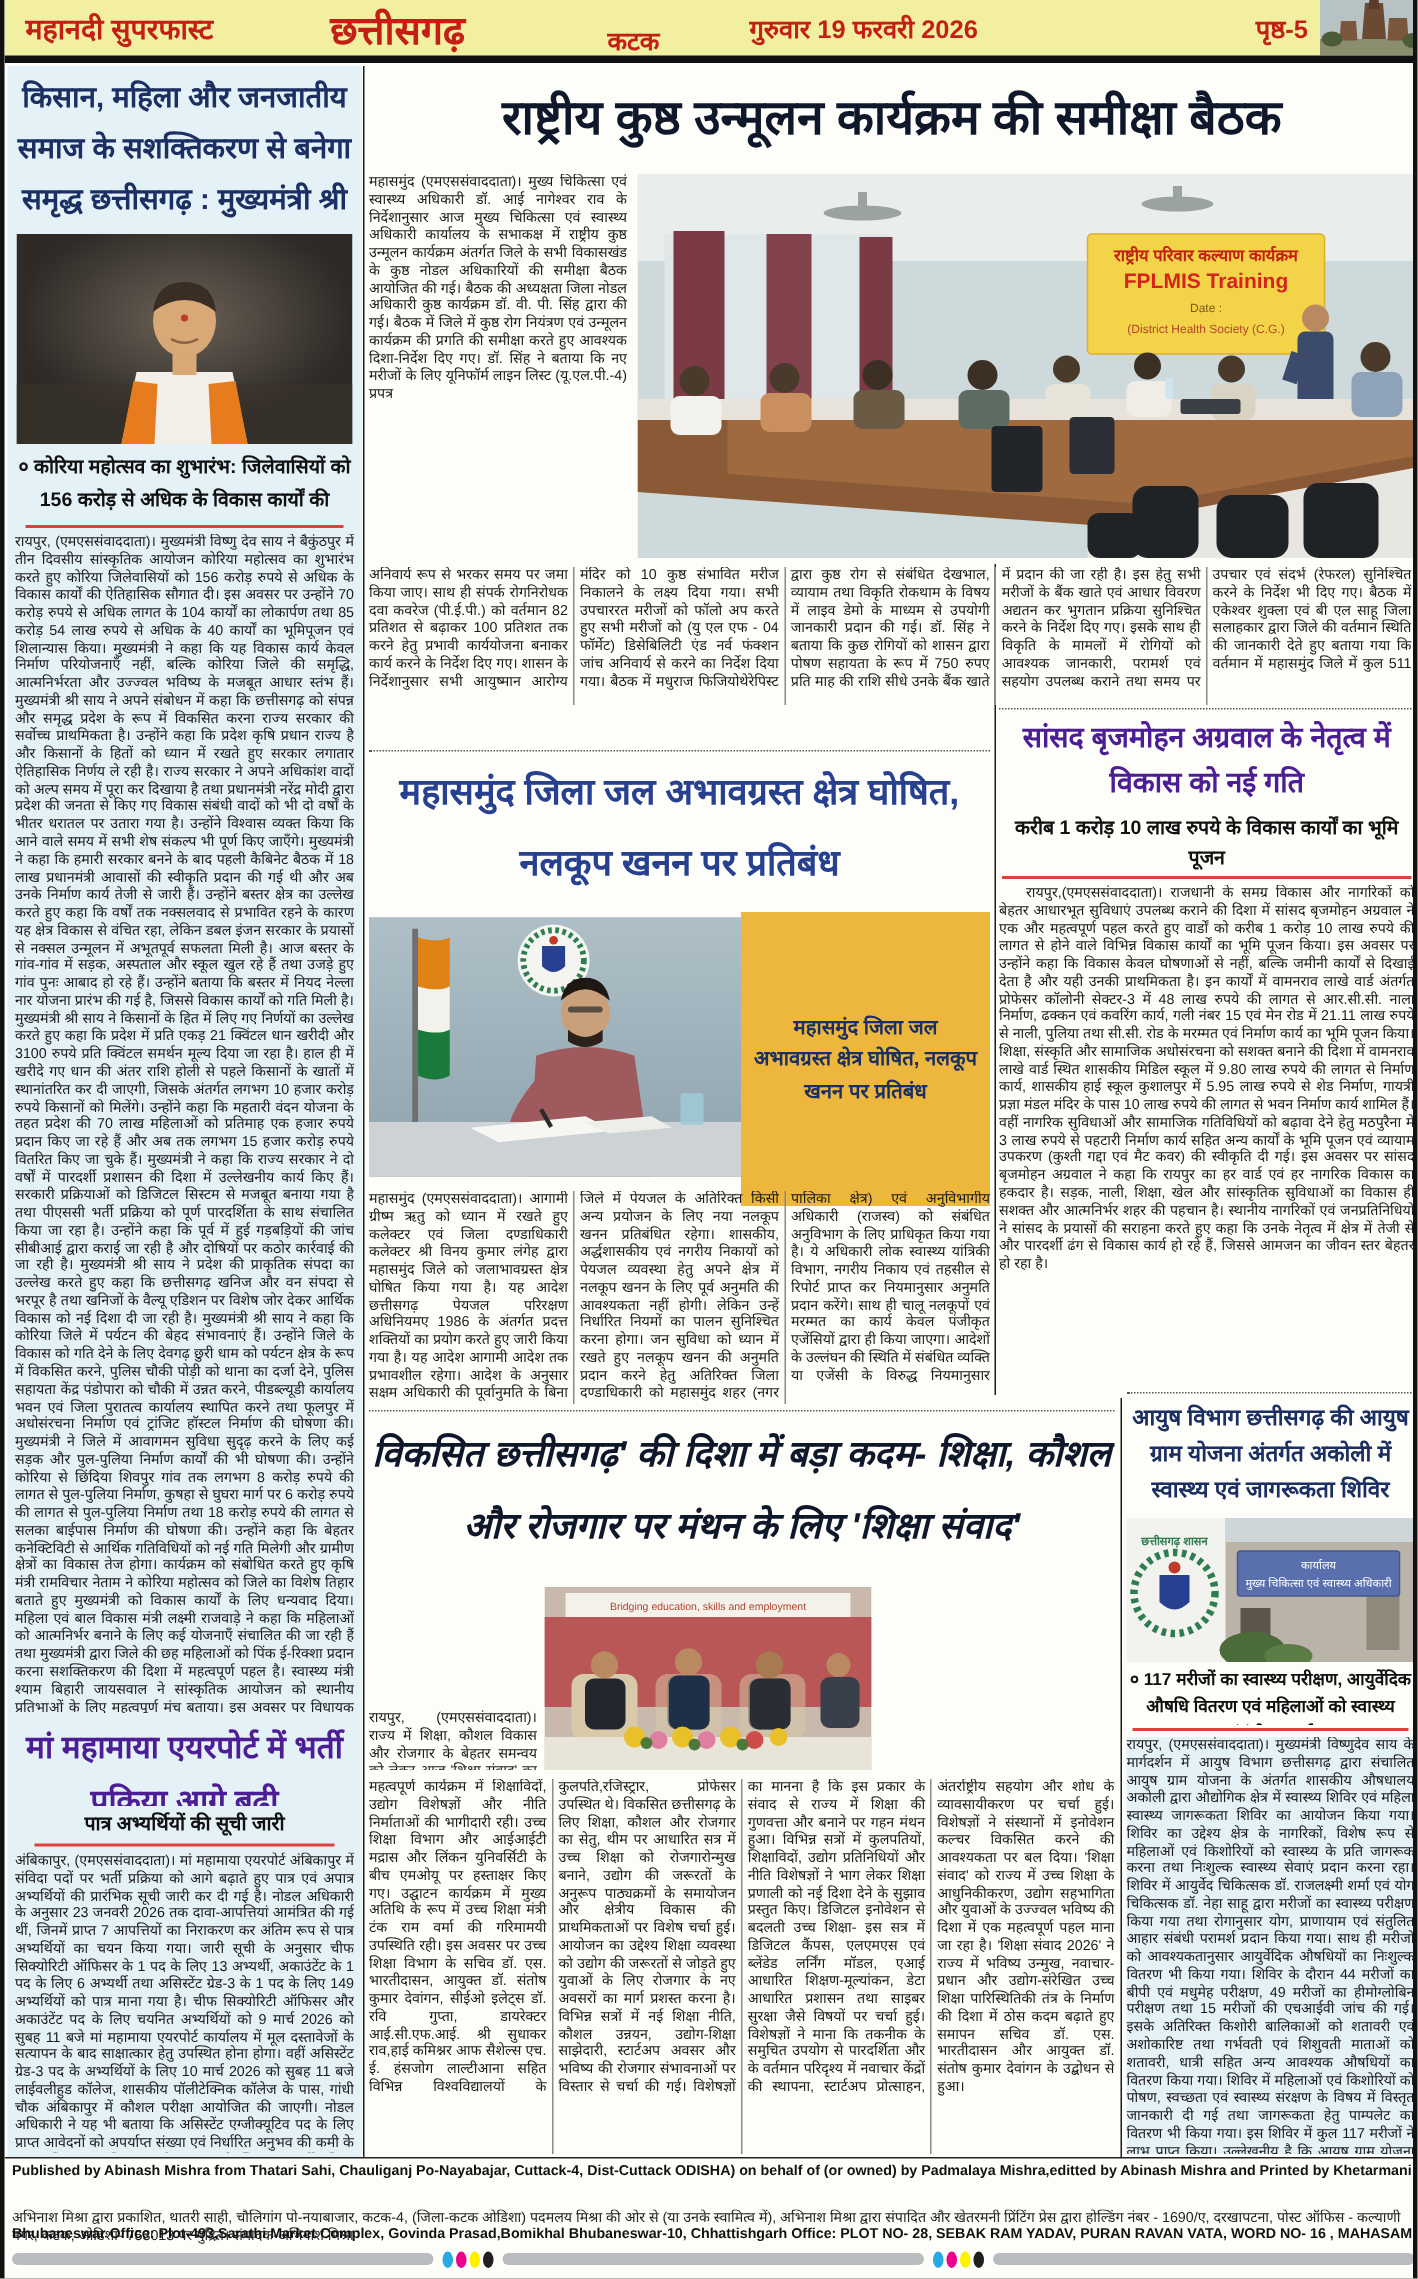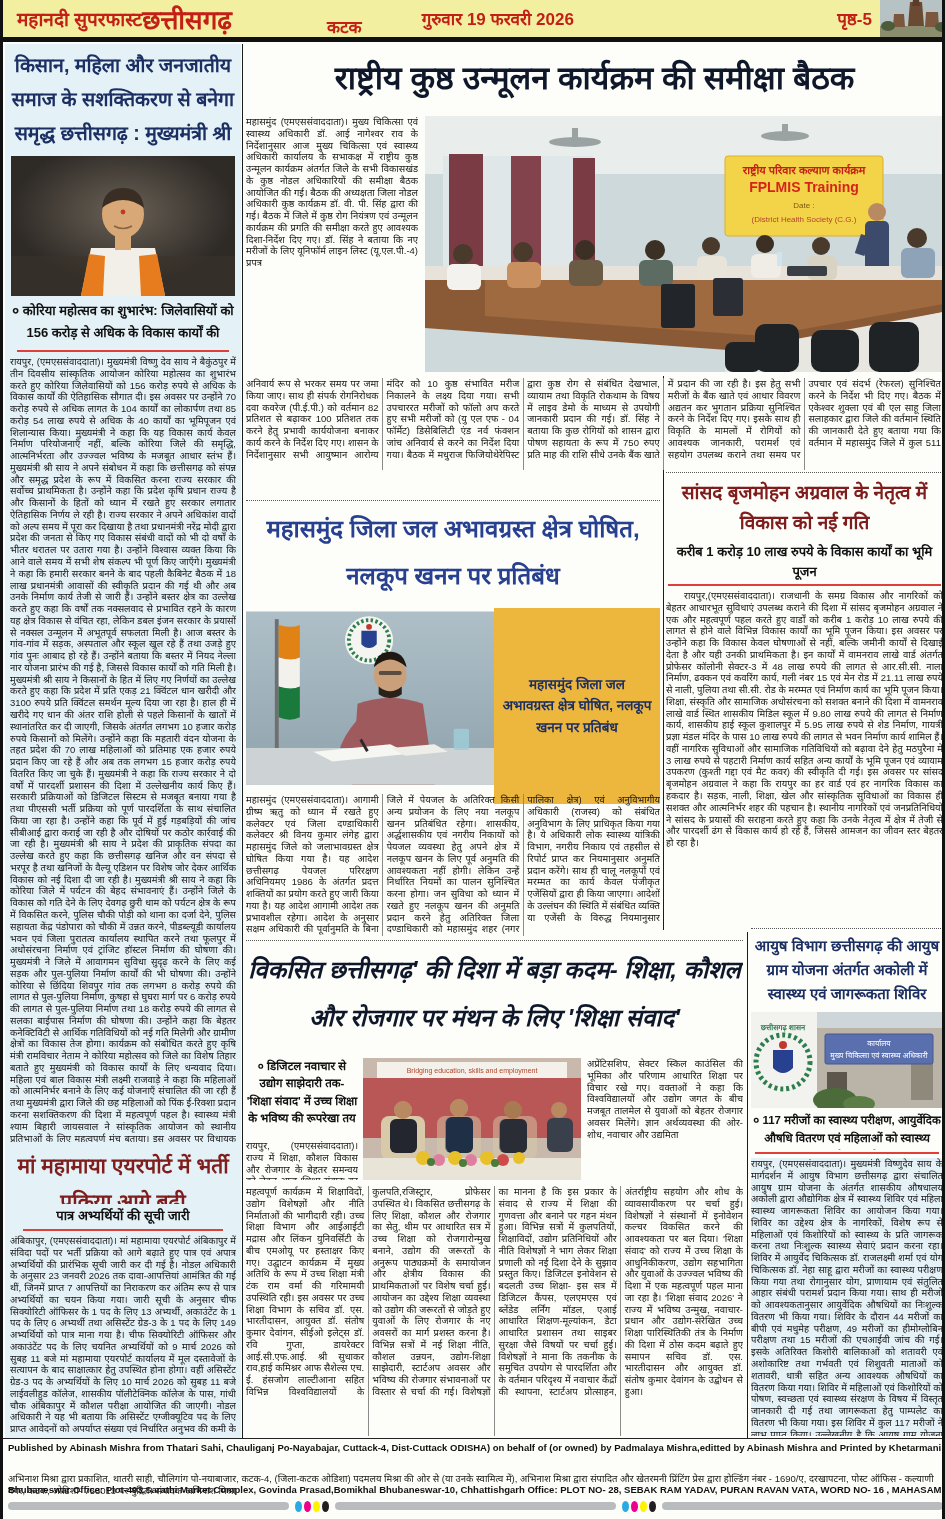--- a/index.html
+++ b/index.html
@@ -9,21 +9,21 @@
   .abs{position:absolute;box-sizing:border-box;}
   
   #masthead{left:0;top:0;width:945px;height:37px;background:#f2efa0;display:flex;align-items:center;}
   #masthead .red{color:#c41f16;font-weight:bold;}
   #mast-rule{left:0;top:37px;width:945px;height:5px;background:#101010;}
   
   .hl{font-weight:bold;text-align:center;overflow:hidden;}
   .hl-navy{color:#1c2f63;}
   .hl-red{color:#0f172a;}
   .hl-blue{color:#27408f;}
-  .hl-black{color:#7f1d1d;}
+  .hl-black{color:#4c1d95;}
   .subhead{font-weight:bold;text-align:center;color:#111;overflow:hidden;}
   .redrule{height:2px;background:#e0403a;}
   .body-txt{font-size:9.5px;line-height:1.24;text-align:justify;overflow:hidden;}
   .body-txt.cols5{column-count:5;column-gap:8px;column-rule:1px solid #8a8a8a;}
   .body-txt.cols4{column-count:4;column-gap:8px;column-rule:1px solid #8a8a8a;}
   .body-txt.cols3{column-count:3;column-gap:8px;column-rule:1px solid #8a8a8a;}
   .ltblue{background:#e4f1f7;}
   .vrule{width:1px;background:#1b1b1b;}
   .dotted{border-top:1.5px dotted #555;height:0;}
   
@@ -38,21 +38,21 @@
   .cdot{width:7px;height:11px;border-radius:50%;}
   img,svg{display:block;}
 </style>
 </head>
 <body>
 
 <div id="page">
 
   <div id="masthead" class="abs">
     <span class="red" style="font-size:19px;margin-left:14px;">महानदी सुपरफास्ट</span>
-    <span class="red" style="font-size:26px;">छत्तीसगढ़</span>
+    <span class="red" style="font-size:26px;margin-left:78px;">छत्तीसगढ़</span>
     <span class="red" style="font-size:17px;margin-left:95px;margin-top:16px;">कटक</span>
     <span class="red" style="font-size:17px;margin-left:60px;">गुरुवार  19  फरवरी  2026</span>
     <span class="red" style="font-size:17px;margin-left:auto;margin-right:76px;">पृष्ठ-5</span>
     <svg class="abs" style="right:0;top:0;" width="68" height="37" viewBox="0 0 68 37">
       <rect width="68" height="37" fill="#b7c2c4"></rect>
       <rect y="26" width="68" height="11" fill="#8a8d6e"></rect>
       <polygon points="30,2 42,2 44,26 28,26" fill="#6b4a33"></polygon>
       <polygon points="33,0 39,0 40,6 32,6" fill="#5a3c28"></polygon>
       <polygon points="14,14 24,14 25,27 13,27" fill="#7a573d"></polygon>
       <polygon points="46,12 58,12 59,27 45,27" fill="#7a573d"></polygon>
@@ -201,21 +201,20 @@
 
   <div class="abs dotted" style="left:663px;top:472px;width:277px;"></div>
   <div class="abs hl hl-black" style="left:663px;top:478px;width:277px;height:62px;font-size:19px;line-height:1.6;">सांसद बृजमोहन अग्रवाल के नेतृत्व में विकास को नई गति</div>
   <div class="abs subhead" style="left:663px;top:542px;width:277px;height:40px;font-size:13px;line-height:1.55;">करीब 1 करोड़ 10 लाख रुपये के विकास कार्यों का भूमि पूजन</div>
   <div class="abs redrule" style="left:665px;top:584px;width:273px;"></div>
   <div class="abs body-txt" style="left:663px;top:590px;width:277px;height:338px;text-indent:18px;">रायपुर,(एमएससंवाददाता)। राजधानी के समग्र विकास और नागरिकों को बेहतर आधारभूत सुविधाएं उपलब्ध कराने की दिशा में सांसद बृजमोहन अग्रवाल ने एक और महत्वपूर्ण पहल करते हुए वार्डों को करीब 1 करोड़ 10 लाख रुपये की लागत से होने वाले विभिन्न विकास कार्यों का भूमि पूजन किया। इस अवसर पर उन्होंने कहा कि विकास केवल घोषणाओं से नहीं, बल्कि जमीनी कार्यों से दिखाई देता है और यही उनकी प्राथमिकता है। इन कार्यों में वामनराव लाखे वार्ड अंतर्गत प्रोफेसर कॉलोनी सेक्टर-3 में 48 लाख रुपये की लागत से आर.सी.सी. नाला निर्माण, ढक्कन एवं कवरिंग कार्य, गली नंबर 15 एवं मेन रोड में 21.11 लाख रुपये से नाली, पुलिया तथा सी.सी. रोड के मरम्मत एवं निर्माण कार्य का भूमि पूजन किया। शिक्षा, संस्कृति और सामाजिक अधोसंरचना को सशक्त बनाने की दिशा में वामनराव लाखे वार्ड स्थित शासकीय मिडिल स्कूल में 9.80 लाख रुपये की लागत से निर्माण कार्य, शासकीय हाई स्कूल कुशालपुर में 5.95 लाख रुपये से शेड निर्माण, गायत्री प्रज्ञा मंडल मंदिर के पास 10 लाख रुपये की लागत से भवन निर्माण कार्य शामिल हैं। वहीं नागरिक सुविधाओं और सामाजिक गतिविधियों को बढ़ावा देने हेतु मठपुरैना में 3 लाख रुपये से पहटारी निर्माण कार्य सहित अन्य कार्यों के भूमि पूजन एवं व्यायाम उपकरण (कुश्ती गद्दा एवं मैट कवर) की स्वीकृति दी गई। इस अवसर पर सांसद बृजमोहन अग्रवाल ने कहा कि रायपुर का हर वार्ड एवं हर नागरिक विकास का हकदार है। सड़क, नाली, शिक्षा, खेल और सांस्कृतिक सुविधाओं का विकास ही सशक्त और आत्मनिर्भर शहर की पहचान है। स्थानीय नागरिकों एवं जनप्रतिनिधियों ने सांसद के प्रयासों की सराहना करते हुए कहा कि उनके नेतृत्व में क्षेत्र में तेजी से और पारदर्शी ढंग से विकास कार्य हो रहे हैं, जिससे आमजन का जीवन स्तर बेहतर हो रहा है।</div>
 
   <div class="abs dotted" style="left:243px;top:940px;width:497px;"></div>
   <div class="abs hl hl-red" style="left:243px;top:946px;width:497px;height:104px;font-size:24px;line-height:2.0;font-style:italic;">विकसित छत्तीसगढ़' की दिशा में बड़ा कदम- शिक्षा, कौशल और रोजगार पर मंथन के लिए 'शिक्षा संवाद'</div>
 
-  <div class="abs subhead" style="left:243px;top:1058px;width:112px;height:80px;font-size:11.5px;line-height:1.5;">० डिजिटल नवाचार से उद्योग साझेदारी तक- 'शिक्षा संवाद' में उच्च शिक्षा के भविष्य की रूपरेखा तय</div>
   <div class="abs body-txt" style="left:243px;top:1140px;width:112px;height:40px;">रायपुर, (एमएससंवाददाता)। राज्य में शिक्षा, कौशल विकास और रोजगार के बेहतर समन्वय को लेकर आज 'शिक्षा संवाद' का आयोजन रायपुर के स्थानीय होटल में किया गया। इस</div>
 
   <svg class="abs" style="left:360px;top:1058px;" width="218" height="122" viewBox="0 0 218 122">
     <rect width="218" height="122" fill="#c8b9ac"></rect>
     <rect x="14" y="4" width="190" height="16" fill="#f4f1ea"></rect>
     <text x="109" y="15" font-size="7" text-anchor="middle" fill="#b3452c">Bridging education, skills and employment</text>
     <rect x="0" y="20" width="218" height="60" fill="#b24949"></rect>
     <rect x="0" y="20" width="218" height="60" fill="#d07e7e" opacity="0.25"></rect>
     <g>
       <circle cx="40" cy="52" r="9" fill="#b98a62"></circle>
@@ -248,21 +247,20 @@
         <circle cx="108" cy="102" r="6" fill="#de7fa0"></circle>
         <circle cx="124" cy="100" r="7" fill="#e8c02a"></circle>
         <circle cx="140" cy="102" r="6" fill="#cf4b4b"></circle>
         <circle cx="156" cy="100" r="6" fill="#e8c02a"></circle>
       <circle cx="68" cy="104" r="4" fill="#4c7a3a"></circle>
         <circle cx="100" cy="105" r="4" fill="#4c7a3a"></circle>
         <circle cx="132" cy="105" r="4" fill="#4c7a3a"></circle>
     </g>
   </svg>
 
-  <div class="abs body-txt" style="left:584px;top:1058px;width:156px;height:122px;">अप्रेंटिसशिप, सेक्टर स्किल काउंसिल की भूमिका और परिणाम आधारित शिक्षा पर विचार रखे गए। वक्ताओं ने कहा कि विश्वविद्यालयों और उद्योग जगत के बीच मजबूत तालमेल से युवाओं को बेहतर रोजगार अवसर मिलेंगे। ज्ञान अर्थव्यवस्था की ओर- शोध, नवाचार और उद्यमिता</div>
 
   <div class="abs body-txt cols4" style="left:243px;top:1186px;width:497px;height:250px;">महत्वपूर्ण कार्यक्रम में शिक्षाविदों, उद्योग विशेषज्ञों और नीति निर्माताओं की भागीदारी रही। उच्च शिक्षा विभाग और आईआईटी मद्रास और लिंकन युनिवर्सिटी के बीच एमओयू पर हस्ताक्षर किए गए। उद्घाटन कार्यक्रम में मुख्य अतिथि के रूप में उच्च शिक्षा मंत्री टंक राम वर्मा की गरिमामयी उपस्थिति रही। इस अवसर पर उच्च शिक्षा विभाग के सचिव डॉ. एस. भारतीदासन, आयुक्त डॉ. संतोष कुमार देवांगन, सीईओ इलेट्स डॉ. रवि गुप्ता, डायरेक्टर आई.सी.एफ.आई. श्री सुधाकर राव,हाई कमिश्नर आफ सैशेल्स एच. ई. हंसजोग लाल्टीआना सहित विभिन्न विश्वविद्यालयों के कुलपति,रजिस्ट्रार, प्रोफेसर उपस्थित थे। विकसित छत्तीसगढ़ के लिए शिक्षा, कौशल और रोजगार का सेतु, थीम पर आधारित सत्र में उच्च शिक्षा को रोजगारोन्मुख बनाने, उद्योग की जरूरतों के अनुरूप पाठ्यक्रमों के समायोजन और क्षेत्रीय विकास की प्राथमिकताओं पर विशेष चर्चा हुई। आयोजन का उद्देश्य शिक्षा व्यवस्था को उद्योग की जरूरतों से जोड़ते हुए युवाओं के लिए रोजगार के नए अवसरों का मार्ग प्रशस्त करना है। विभिन्न सत्रों में नई शिक्षा नीति, कौशल उन्नयन, उद्योग-शिक्षा साझेदारी, स्टार्टअप अवसर और भविष्य की रोजगार संभावनाओं पर विस्तार से चर्चा की गई। विशेषज्ञों का मानना है कि इस प्रकार के संवाद से राज्य में शिक्षा की गुणवत्ता और बनाने पर गहन मंथन हुआ। विभिन्न सत्रों में कुलपतियों, शिक्षाविदों, उद्योग प्रतिनिधियों और नीति विशेषज्ञों ने भाग लेकर शिक्षा प्रणाली को नई दिशा देने के सुझाव प्रस्तुत किए। डिजिटल इनोवेशन से बदलती उच्च शिक्षा- इस सत्र में डिजिटल कैंपस, एलएमएस एवं ब्लेंडेड लर्निंग मॉडल, एआई आधारित शिक्षण-मूल्यांकन, डेटा आधारित प्रशासन तथा साइबर सुरक्षा जैसे विषयों पर चर्चा हुई। विशेषज्ञों ने माना कि तकनीक के समुचित उपयोग से पारदर्शिता और के वर्तमान परिदृश्य में नवाचार केंद्रों की स्थापना, स्टार्टअप प्रोत्साहन, अंतर्राष्ट्रीय सहयोग और शोध के व्यावसायीकरण पर चर्चा हुई। विशेषज्ञों ने संस्थानों में इनोवेशन कल्चर विकसित करने की आवश्यकता पर बल दिया। 'शिक्षा संवाद' को राज्य में उच्च शिक्षा के आधुनिकीकरण, उद्योग सहभागिता और युवाओं के उज्ज्वल भविष्य की दिशा में एक महत्वपूर्ण पहल माना जा रहा है। 'शिक्षा संवाद 2026' ने राज्य में भविष्य उन्मुख, नवाचार- प्रधान और उद्योग-संरेखित उच्च शिक्षा पारिस्थितिकी तंत्र के निर्माण की दिशा में ठोस कदम बढ़ाते हुए समापन सचिव डॉ. एस. भारतीदासन और आयुक्त डॉ. संतोष कुमार देवांगन के उद्बोधन से हुआ।</div>
 
   <div class="abs dotted" style="left:748px;top:928px;width:192px;"></div>
   <div class="abs hl hl-navy" style="left:748px;top:934px;width:192px;height:74px;font-size:15px;line-height:1.6;">आयुष विभाग छत्तीसगढ़ की आयुष ग्राम योजना अंतर्गत अकोली में स्वास्थ्य एवं जागरूकता शिविर आयोजित</div>
 
   <svg class="abs" style="left:748px;top:1012px;" width="192" height="96" viewBox="0 0 192 96">
     <rect width="192" height="96" fill="#f2f2ee"></rect>
     <circle cx="32" cy="50" r="27" fill="none" stroke="#2e7d4f" stroke-width="5" stroke-dasharray="3 3"></circle>
     <path d="M22,38 h20 v18 q-10,10 -20,0 Z" fill="#27408f"></path>

